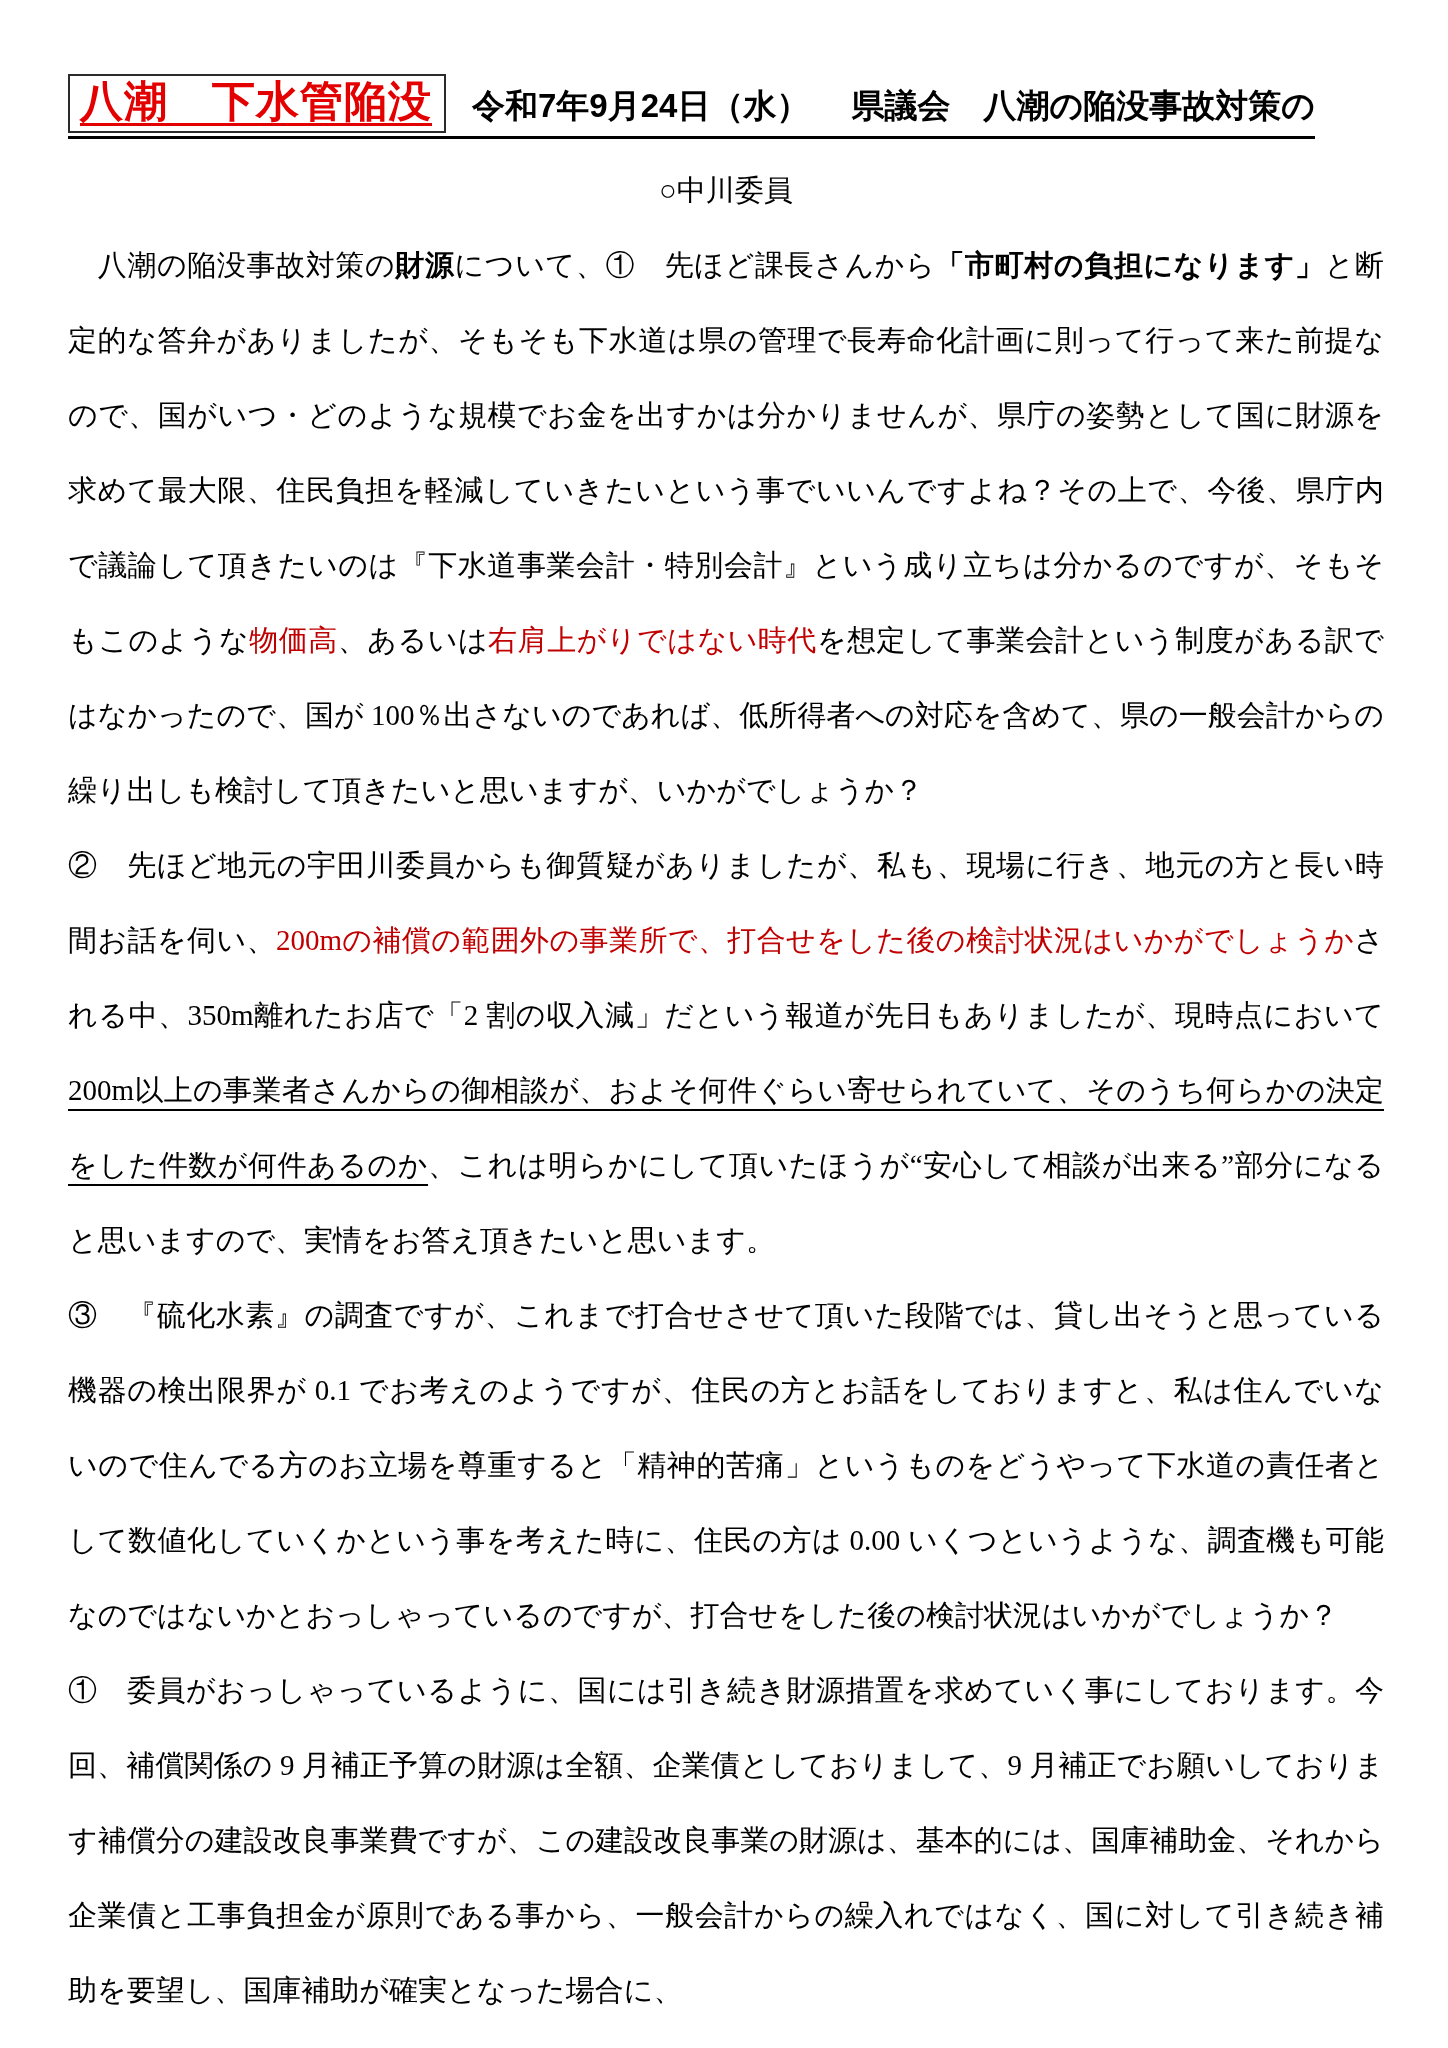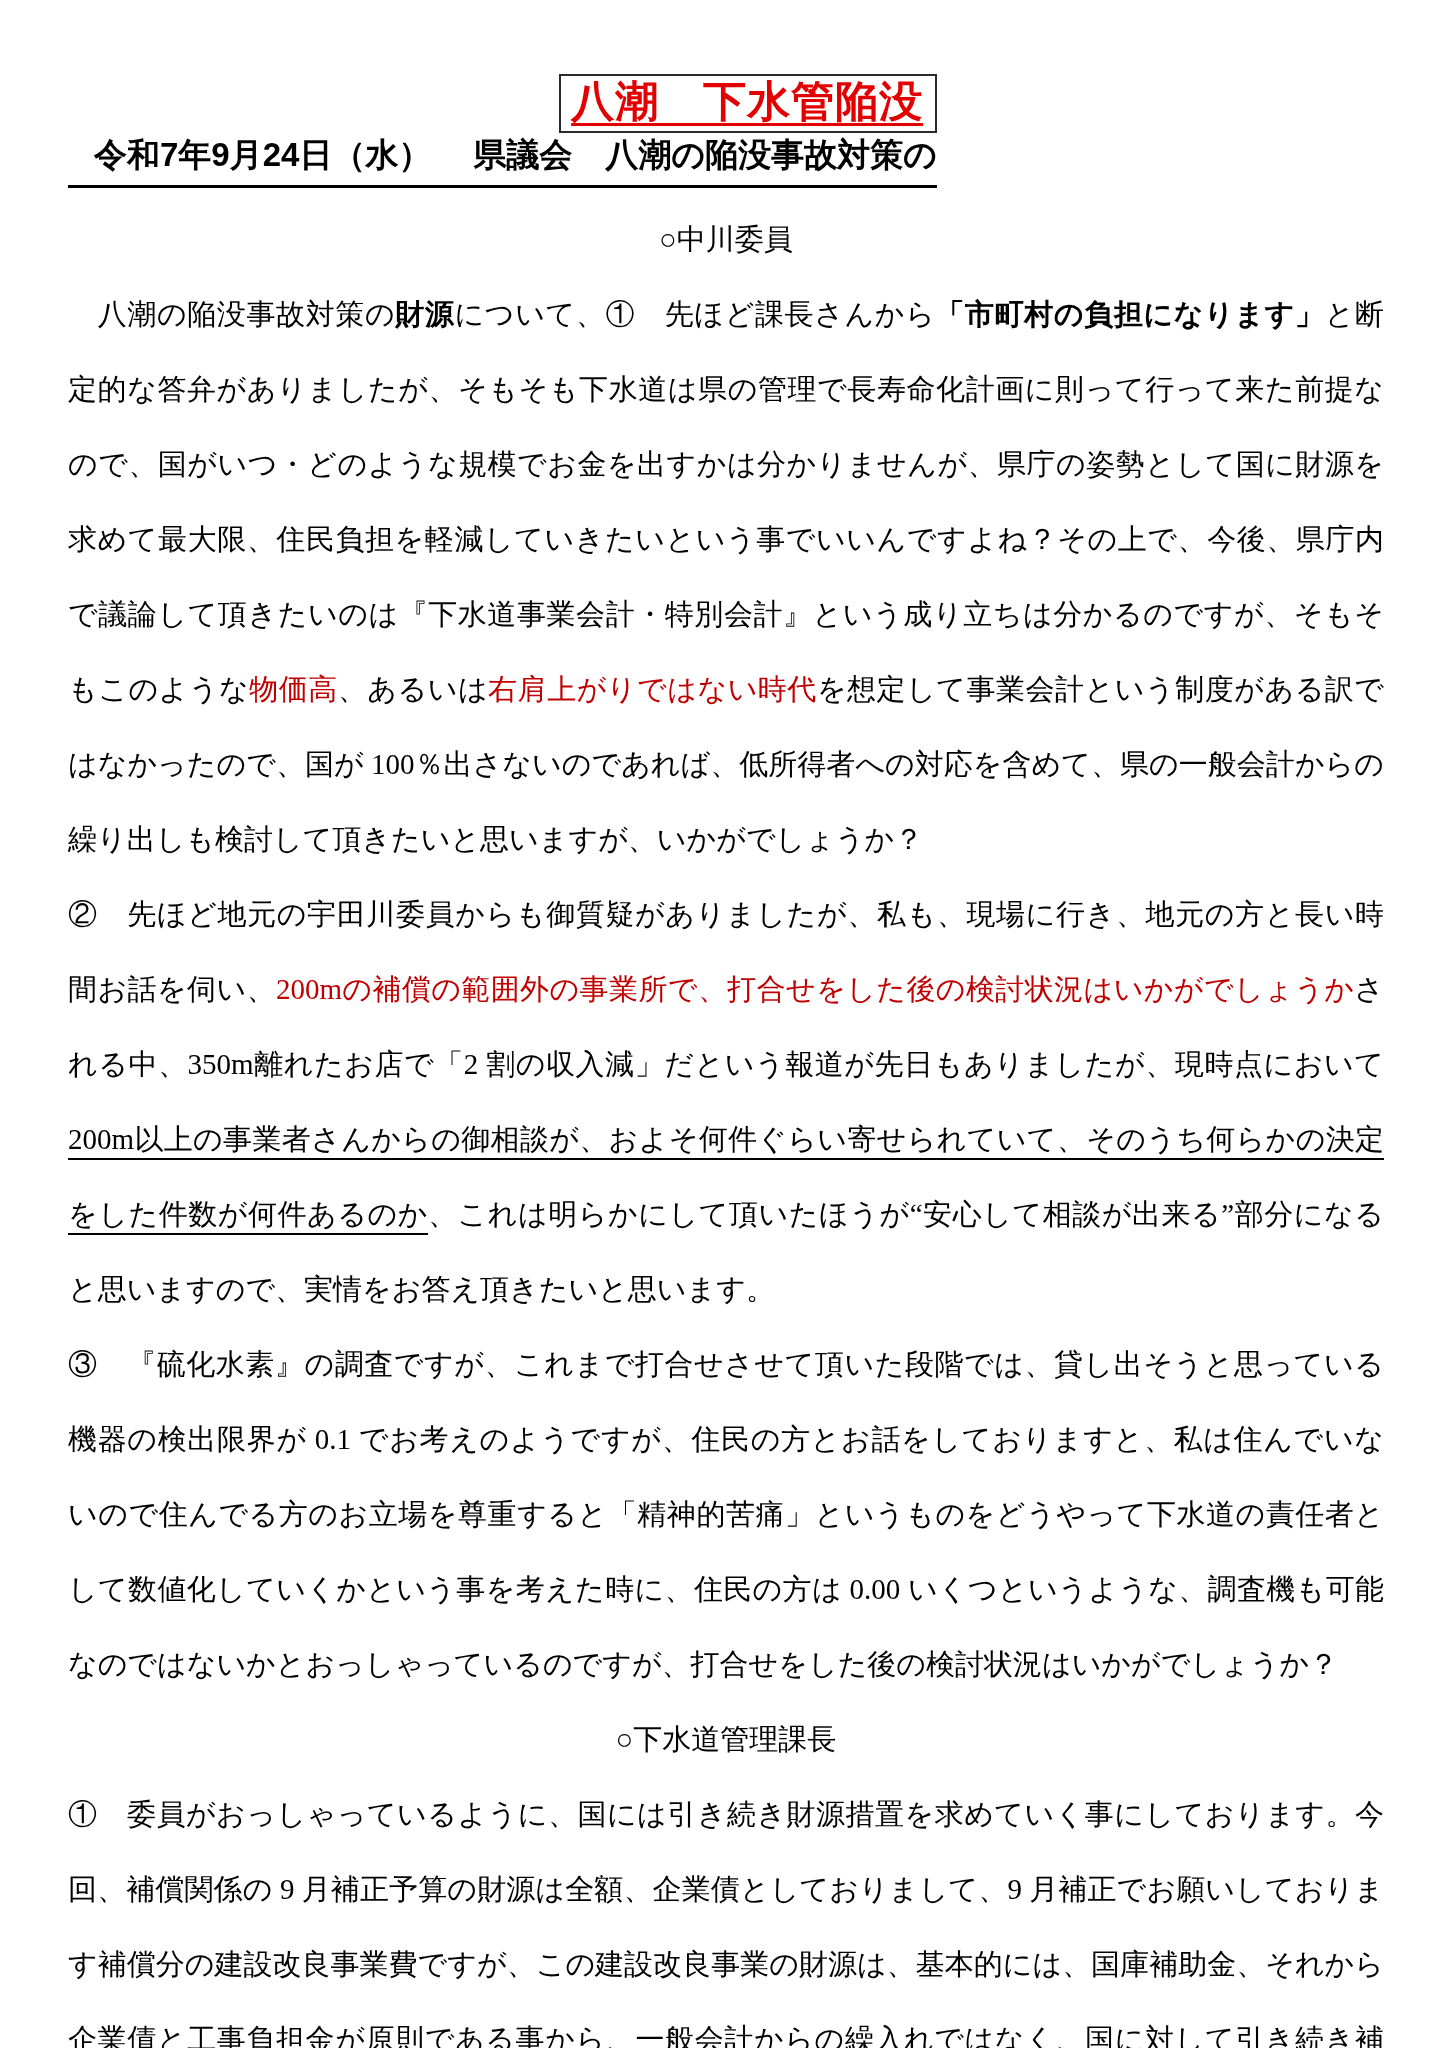--- a/index.html
+++ b/index.html
@@ -18,21 +18,20 @@
   .page{
     box-sizing:border-box;
     width:1448px;height:2048px;
     padding:74px 64px 0 68px;
   }
   .doc-header{
     display:inline-flex;
     align-items:flex-end;
     border-bottom:3px solid #000;
     padding-bottom:3px;
-    flex-direction:column;
   }
   .title-box{
     display:inline-block;
     border:2px solid #2b2b2b;
     padding:4px 12px 8px 10px;
     line-height:1;
   }
   .title-text{
     font-size:43px;
     font-weight:bold;
@@ -78,16 +77,15 @@
       <span class="title-text">八潮　下水管陥没</span>
     </span>
     <span class="header-meta">令和7年9月24日（水）　 県議会　八潮の陥没事故対策の</span>
   </div>
 
   <div class="content" id="content">
       <p class="speaker"><span>○中川委員</span></p>
       <p class="para"><span>　八潮の陥没事故対策の</span><span class="b">財源</span><span>について、①　先ほど課長さんから</span><span class="b">「市町村の負担になります」</span><span>と断定的な答弁がありましたが、そもそも下水道は県の管理で長寿命化計画に則って行って来た前提なので、国がいつ・どのような規模でお金を出すかは分かりませんが、県庁の姿勢として国に財源を求めて最大限、住民負担を軽減していきたいという事でいいんですよね？その上で、今後、県庁内で議論して頂きたいのは『下水道事業会計・特別会計』という成り立ちは分かるのですが、そもそもこのような</span><span class="red">物価高</span><span>、あるいは</span><span class="red">右肩上がりではない時代</span><span>を想定して事業会計という制度がある訳ではなかったので、国が 100％出さないのであれば、低所得者への対応を含めて、県の一般会計からの繰り出しも検討して頂きたいと思いますが、いかがでしょうか？</span></p>
       <p class="para"><span>②　先ほど地元の宇田川委員からも御質疑がありましたが、私も、現場に行き、地元の方と長い時間お話を伺い、</span><span class="red">200mの補償の範囲外の事業所で、打合せをした後の検討状況はいかがでしょうか</span><span>される中、350m離れたお店で「2 割の収入減」だという報道が先日もありましたが、現時点において </span><span class="u">200m以上の事業者さんからの御相談が、およそ何件ぐらい寄せられていて、そのうち何らかの決定をした件数が何件あるのか</span><span>、これは明らかにして頂いたほうが“安心して相談が出来る”部分になると思いますので、実情をお答え頂きたいと思います。</span></p>
       <p class="para"><span>③　『硫化水素』の調査ですが、これまで打合せさせて頂いた段階では、貸し出そうと思っている機器の検出限界が 0.1 でお考えのようですが、住民の方とお話をしておりますと、私は住んでいないので住んでる方のお立場を尊重すると「精神的苦痛」というものをどうやって下水道の責任者として数値化していくかという事を考えた時に、住民の方は 0.00 いくつというような、調査機も可能なのではないかとおっしゃっているのですが、打合せをした後の検討状況はいかがでしょうか？</span></p>
-      <p class="speaker"><span>○下水道管理課長</span></p>
       <p class="para"><span>①　委員がおっしゃっているように、国には引き続き財源措置を求めていく事にしております。今回、補償関係の 9 月補正予算の財源は全額、企業債としておりまして、9 月補正でお願いしております補償分の建設改良事業費ですが、この建設改良事業の財源は、基本的には、国庫補助金、それから企業債と工事負担金が原則である事から、一般会計からの繰入れではなく、国に対して引き続き補助を要望し、国庫補助が確実となった場合に、</span></p>
     </div>
 </div>
 
 </body></html>

